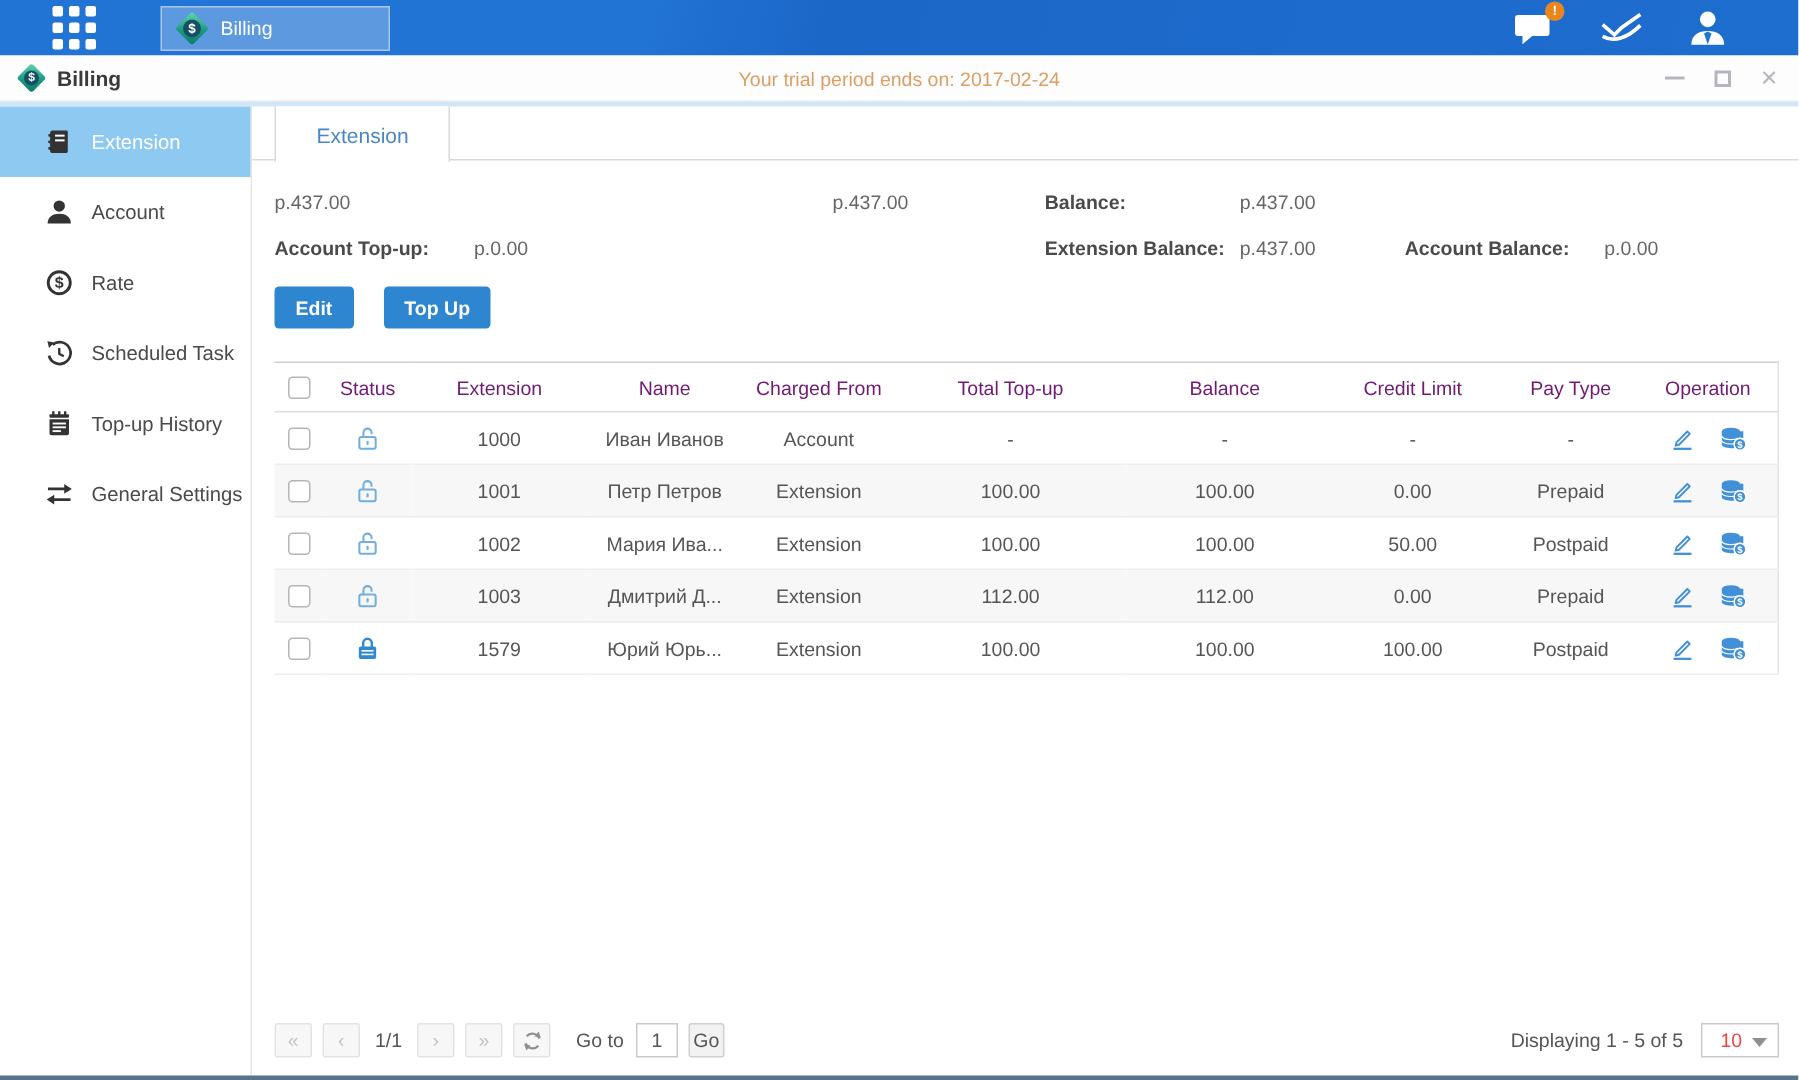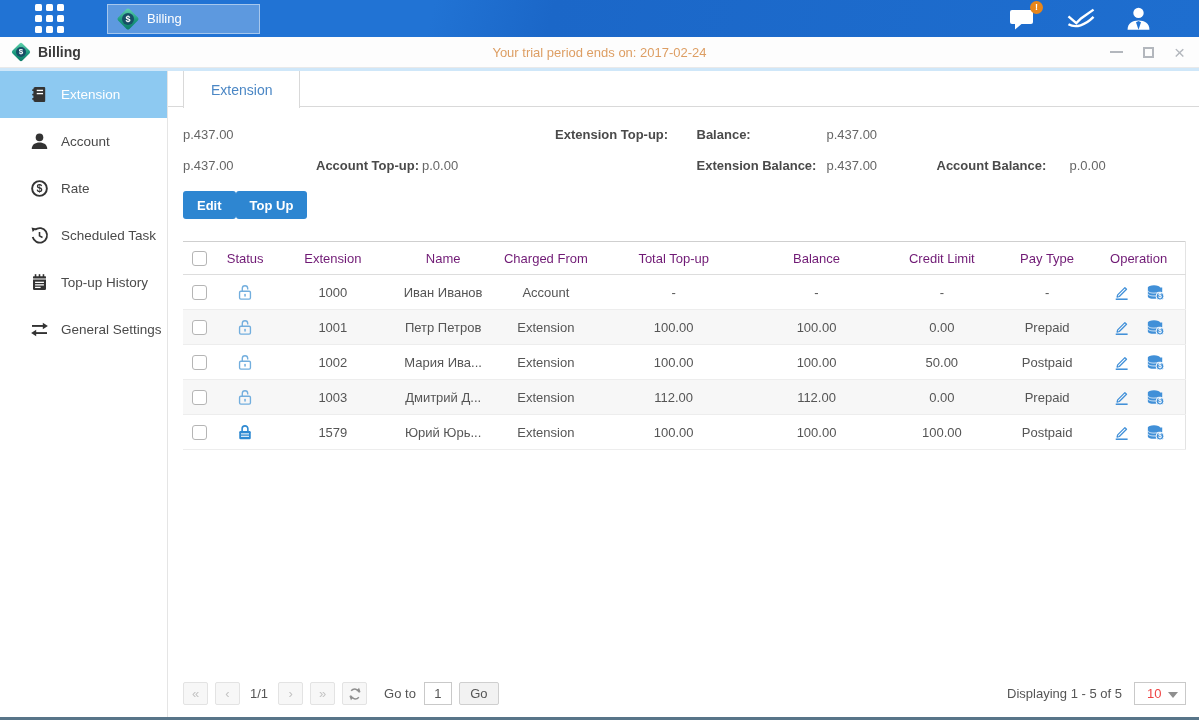--- a/index.html
+++ b/index.html
@@ -60,21 +60,21 @@
          background:#fff; border-left:1px solid #d9d9d9; border-right:1px solid #d9d9d9;
          color:#4b87c5; font-size:14px; cursor:pointer; }
 
   .pad { padding-left:15px; padding-right:13px; }
   .stats { display:flex; margin-top:12px; }
   .half { width:50%; display:grid; grid-template-columns:133px 106px 133px 1fr; }
   .half.right { grid-template-columns:130px 110px 133px 1fr; padding-left:12px; }
   .half div { height:31px; display:flex; align-items:center; font-size:13px; color:#666; }
   .half .lbl { font-weight:bold; color:#4a4a4a; }
 
-  .actions { margin-top:10px; display:flex; gap:0; }
+  .actions { margin-top:10px; display:flex; gap:20px; }
   .btn { height:28px; padding:0 14px; background:#2e86d1; border:none; border-radius:3px;
          color:#fff; font-size:13px; font-weight:bold; font-family:"Liberation Sans",sans-serif; cursor:pointer; }
 
   table { border-collapse:collapse; width:100%; margin-top:22px; table-layout:fixed;
           border-top:1px solid #cfcfcf; border-right:1px solid #e3e3e3; }
   th { height:33px; font-weight:normal; font-size:13px; color:#701a75; text-align:center; border-bottom:1px solid #ddd; }
   td { height:35px; font-size:13px; color:#555; text-align:center; border-bottom:1px solid #ededed; }
   tr.alt td { background:#f7f7f7; }
   .cb { display:inline-block; width:15px; height:15px; border:1px solid #b5b5b5; border-radius:3px; background:#fff;
         cursor:pointer; vertical-align:middle; }
@@ -86,21 +86,21 @@
 
   
   .pager { display:flex; align-items:center; padding:8px 13px 12px 15px; flex:none; }
   .pgbtn { width:25px; height:23px; background:#f7f7f7; border:1px solid #e3e3e3; border-radius:2px;
            color:#c3c3c3; font-size:13px; display:flex; align-items:center; justify-content:center;
            margin-right:7px; cursor:pointer; }
   .page-ind { color:#555; font-size:13px; margin:0 10px 0 3px; }
   .goto-lbl { color:#555; font-size:13px; margin:0 8px 0 10px; }
   .goto-input { width:28px; height:23px; border:1px solid #c9c9c9; text-align:center; font-size:13px; color:#555;
                 font-family:"Liberation Sans",sans-serif; }
-  .go-btn { width:40px; height:23px; margin-left:7px; background:#f2f2f2; border:1px solid #cfcfcf; border-radius:2px;
+  .go-btn { width:24px; height:23px; margin-left:7px; background:#f2f2f2; border:1px solid #cfcfcf; border-radius:2px;
             color:#555; font-size:13px; font-family:"Liberation Sans",sans-serif; cursor:pointer; }
   .pager-right { margin-left:auto; display:flex; align-items:center; gap:12px; }
   .displaying { font-size:13px; color:#555; }
   .pagesize { width:52px; height:23px; border:1px solid #c9c9c9; background:#fff; display:flex; align-items:center;
               padding-left:12px; position:relative; font-size:13px; color:#ef4444; cursor:pointer; }
   .pagesize .tri { position:absolute; right:7px; top:9px; width:0; height:0;
                    border-left:5px solid transparent; border-right:5px solid transparent; border-top:6px solid #8f8f8f; }
 </style>
 </head>
 <body>
@@ -237,21 +237,20 @@
     <section class="content">
       <div class="tabbar">
         <div class="tab">Extension</div>
       </div>
 
       <div class="stats pad">
         <div class="half">
           <div>p.437.00</div>
           <div></div>
             <div></div>
-          <div class="lbl">Extension Top-up:</div>
           <div>p.437.00</div>
           <div class="lbl">Account Top-up:</div>
           <div>p.0.00</div>
         </div>
         <div class="half right">
           <div class="lbl">Balance:</div>
           <div>p.437.00</div>
           <div></div>
             <div></div>
           <div class="lbl">Extension Balance:</div>

